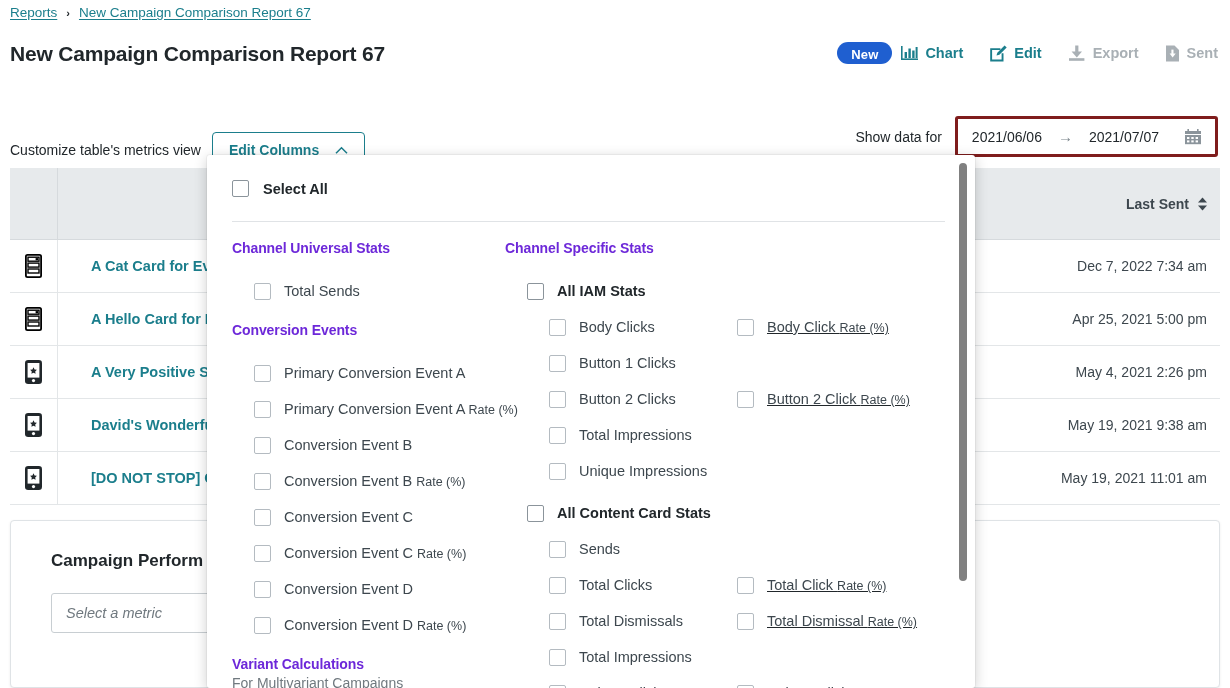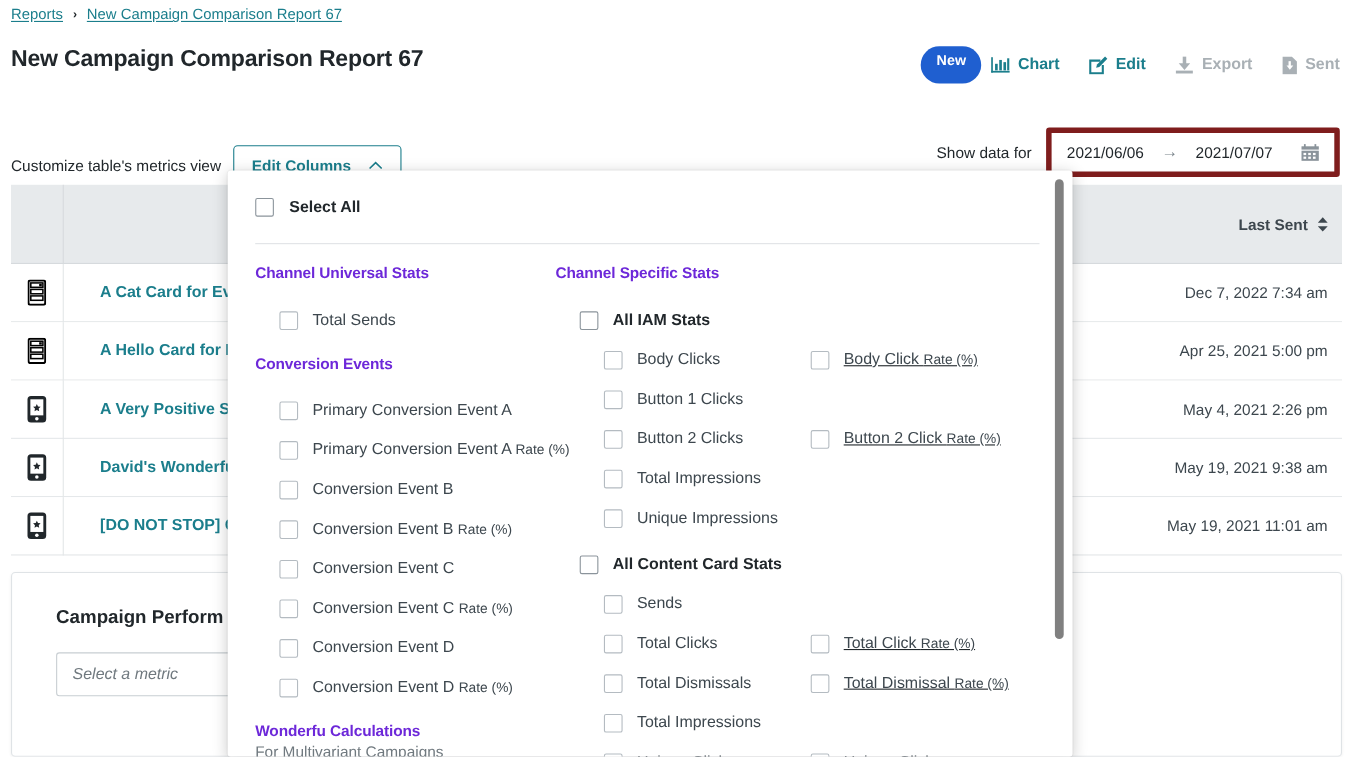--- a/index.html
+++ b/index.html
@@ -36,21 +36,21 @@
   }
   .tb-item {
     display: flex; align-items: center; gap: 7px;
     font-size: 14.5px; font-weight: bold; cursor: pointer;
     padding: 0 26px 0 0;
   }
   .tb-item.disabled { color: #a9b0b5; cursor: default; }
   .tb-item.enabled  { color: #1b7e8c; }
   .pill-new {
     background: #1f5fd0; color: #fff; font-size: 13px; font-weight: bold;
-    border-radius: 40px; padding: 5px 14px 14px; margin-right: 9px;
+    border-radius: 40px; padding: 5px 14px 2px; margin-right: 9px;
     cursor: pointer; letter-spacing: .1px;
   }
   .ico { display: inline-block; line-height: 0; }
 
   
   .ctl-left {
     position: absolute; left: 10px; top: 132px;
     display: flex; align-items: center; gap: 11px;
   }
   .ctl-label { font-size: 14px; color: #21272b; }
@@ -58,21 +58,21 @@
     border: 1px solid #1b7e8c; border-radius: 4px;
     color: #1b7e8c; font-weight: bold; font-size: 14px;
     padding: 9px 16px; display: flex; align-items: center; gap: 16px;
     background: #fff; cursor: pointer;
   }
   .ctl-right {
     position: absolute; right: 12px; top: 116px;
     display: flex; align-items: center; gap: 13px;
   }
   .date-box {
-    border: 5px solid #7f1d1d; border-radius: 3px; background: #fff;
+    border: 3px solid #7f1d1d; border-radius: 3px; background: #fff;
     display: flex; align-items: center; gap: 16px;
     padding: 9px 14px; font-size: 14px; color: #21272b; cursor: pointer;
   }
   .date-arrow { color: #7b858c; font-size: 15px; }
   .cal-ico { margin-left: 10px; }
 
   
   .table { position: absolute; left: 10px; top: 168px; width: 1210px; }
   .thead {
     display: flex; background: #e7eaec; height: 72px; align-items: center;
@@ -418,21 +418,21 @@
             </div>
             <div class="cbrow">
               <span class="cb"></span>
               <span class="lbl">Conversion Event D</span>
             </div>
             <div class="cbrow">
               <span class="cb"></span>
               <span class="lbl">Conversion Event D <span class="rate">Rate (%)</span></span>
             </div>
           </div>
-        <div class="sec-head" style="margin-top:13px;margin-bottom:0">Wonderfu Calculations</div>
+        <div class="sec-head" style="margin-top:13px;margin-bottom:0">Variant Calculations</div>
         <div class="sec-sub">For Multivariant Campaigns</div>
       </div>
 
       <div class="col-right">
         <div class="sec-head">Channel Specific Stats</div>
         <div id="cs-groups">
             <div class="cbrow bold">
               <span class="cb strong"></span>
               <span class="lbl">All IAM Stats</span>
             </div>

